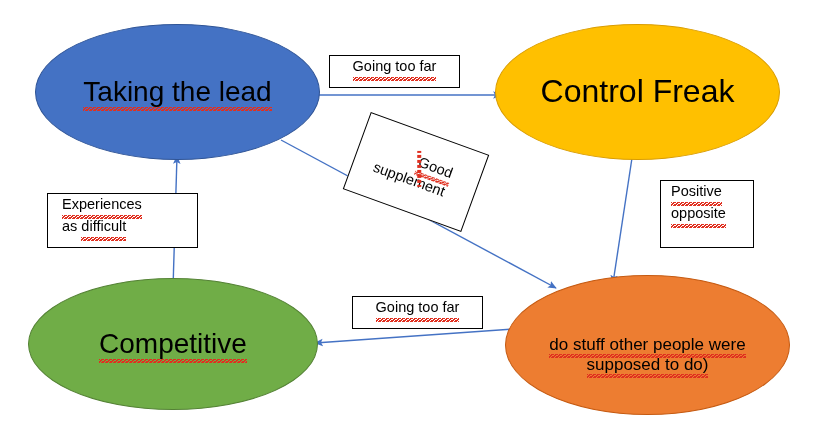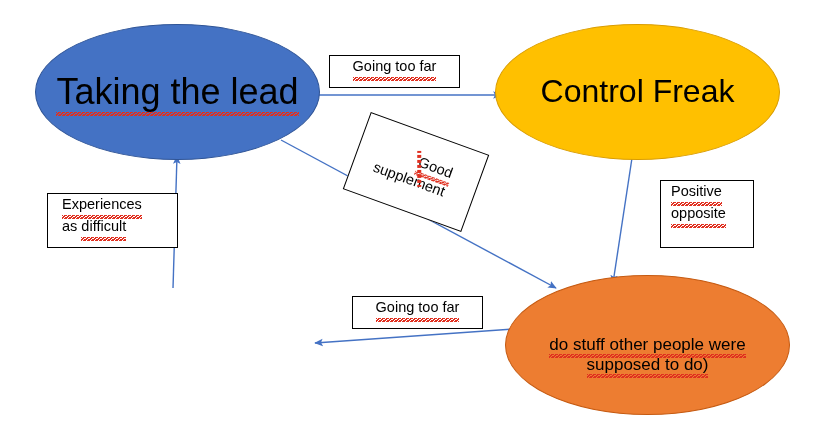--- a/index.html
+++ b/index.html
@@ -39,21 +39,21 @@
   }
   .node .node-label {
     display: block;
     padding: 0 8px;
     white-space: pre-line;
   }
   
   #node-taking-the-lead {
     left: 35px;  top: 24px;  width: 285px; height: 136px;
     background: #4472C4; border: 1.5px solid #2F5496;
-    font-size: 36px;
+    font-size: 28px;
   }
   #node-control-freak {
     left: 495px; top: 24px;  width: 285px; height: 136px;
     background: #FFC000; border: 1.5px solid #D99C00;
     font-size: 32px;
   }
   #node-competitive {
     left: 28px;  top: 278px; width: 290px; height: 132px;
     background: #70AD47; border: 1.5px solid #548235;
     font-size: 28px;
@@ -112,21 +112,21 @@
     text-align: center;
     white-space: nowrap;
   }
   #label-going-too-far-top {
     left: 329px; top: 55px; width: 131px; height: 33px;
   }
   #label-going-too-far-bottom {
     left: 352px; top: 296px; width: 131px; height: 33px;
   }
   #label-experiences-as-difficult {
-    left: 47px;  top: 193px; width: 131px; height: 55px;
+    left: 47px;  top: 193px; width: 151px; height: 55px;
     align-items: flex-start;
     padding-left: 14px;
     text-align: left;
   }
   #label-positive-opposite {
     left: 660px; top: 180px; width: 94px; height: 68px;
     align-items: flex-start;
     padding-left: 10px;
     text-align: left;
   }
@@ -170,20 +170,23 @@
   </svg>
 
   <div class="node" id="node-taking-the-lead">
     <span class="node-label"><span class="sq">Taking the lead</span></span>
   </div>
 
   <div class="node" id="node-control-freak">
     <span class="node-label">Control Freak</span>
   </div>
 
+  <div class="node" id="node-competitive">
+    <span class="node-label"><span class="sq">Competitive</span></span>
+  </div>
 
   <div class="node" id="node-keeps-promises">
     <span class="node-label"><br><span class="sq">do stuff other people were</span><br><span class="sq">supposed to do)</span></span>
   </div>
 
   <div class="label-box" id="label-going-too-far-top">
     <span class="sq">Going too far</span>
   </div>
 
   <div class="label-box" id="label-good-supplement">

